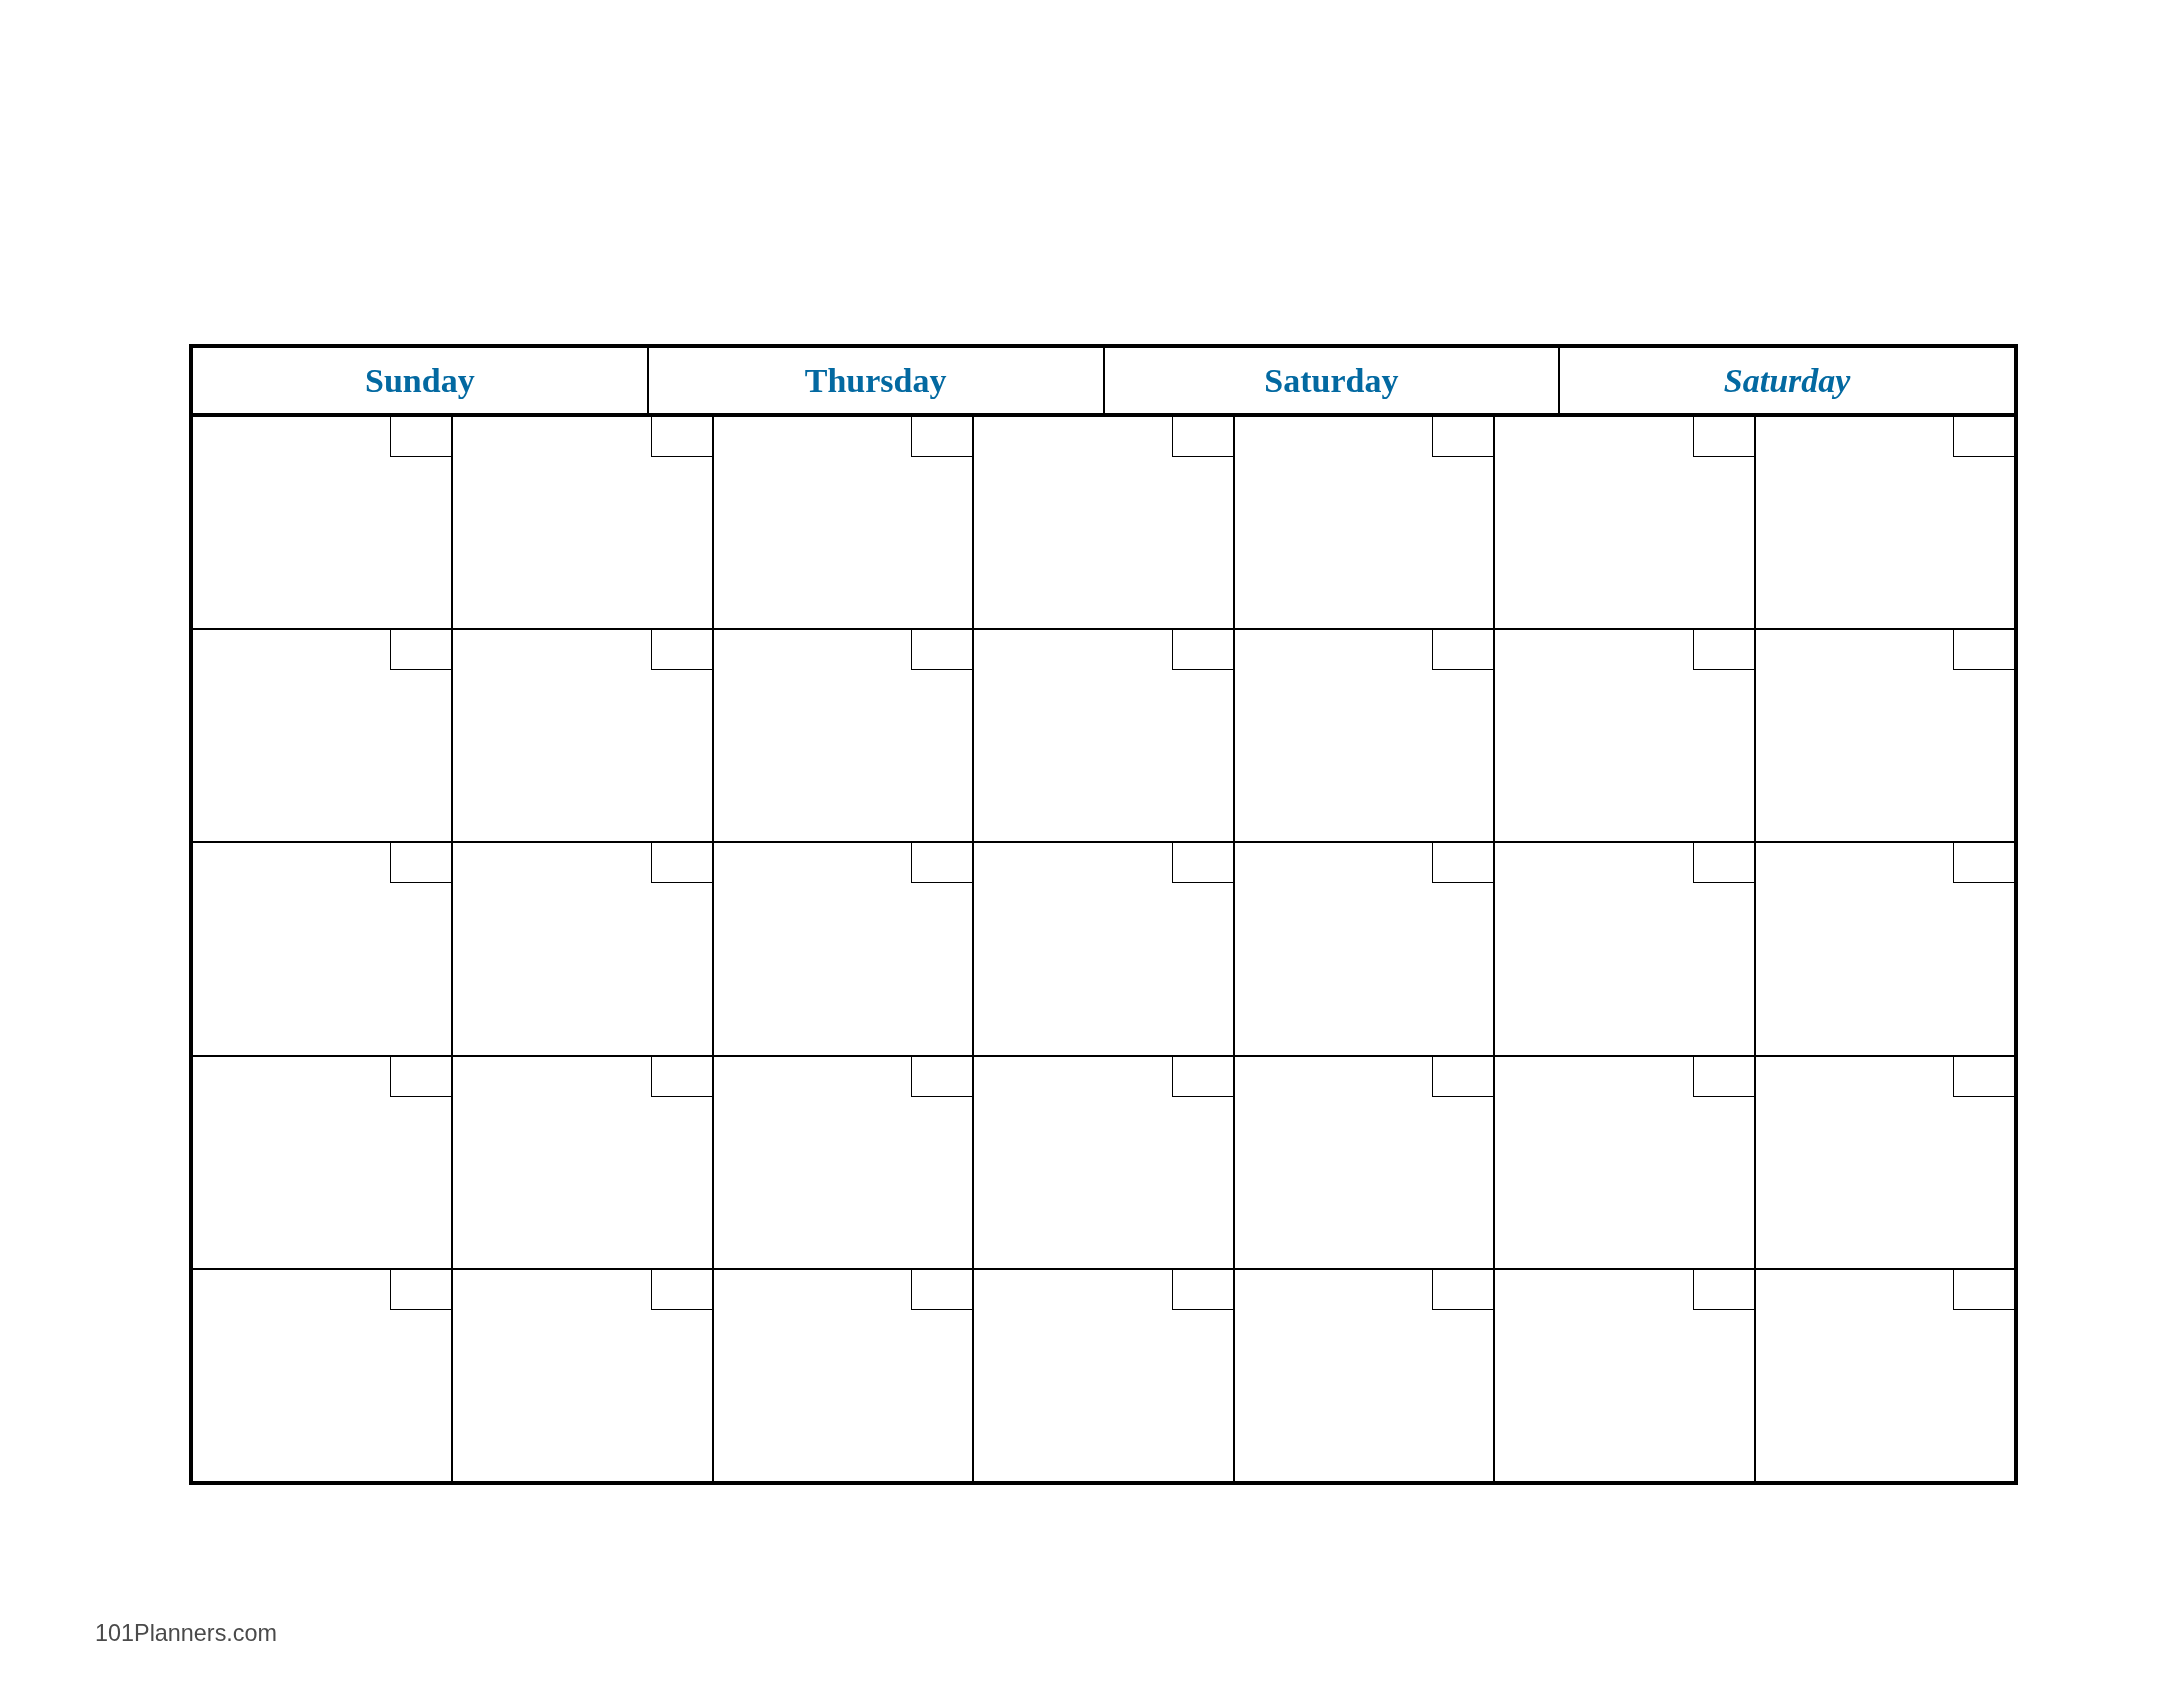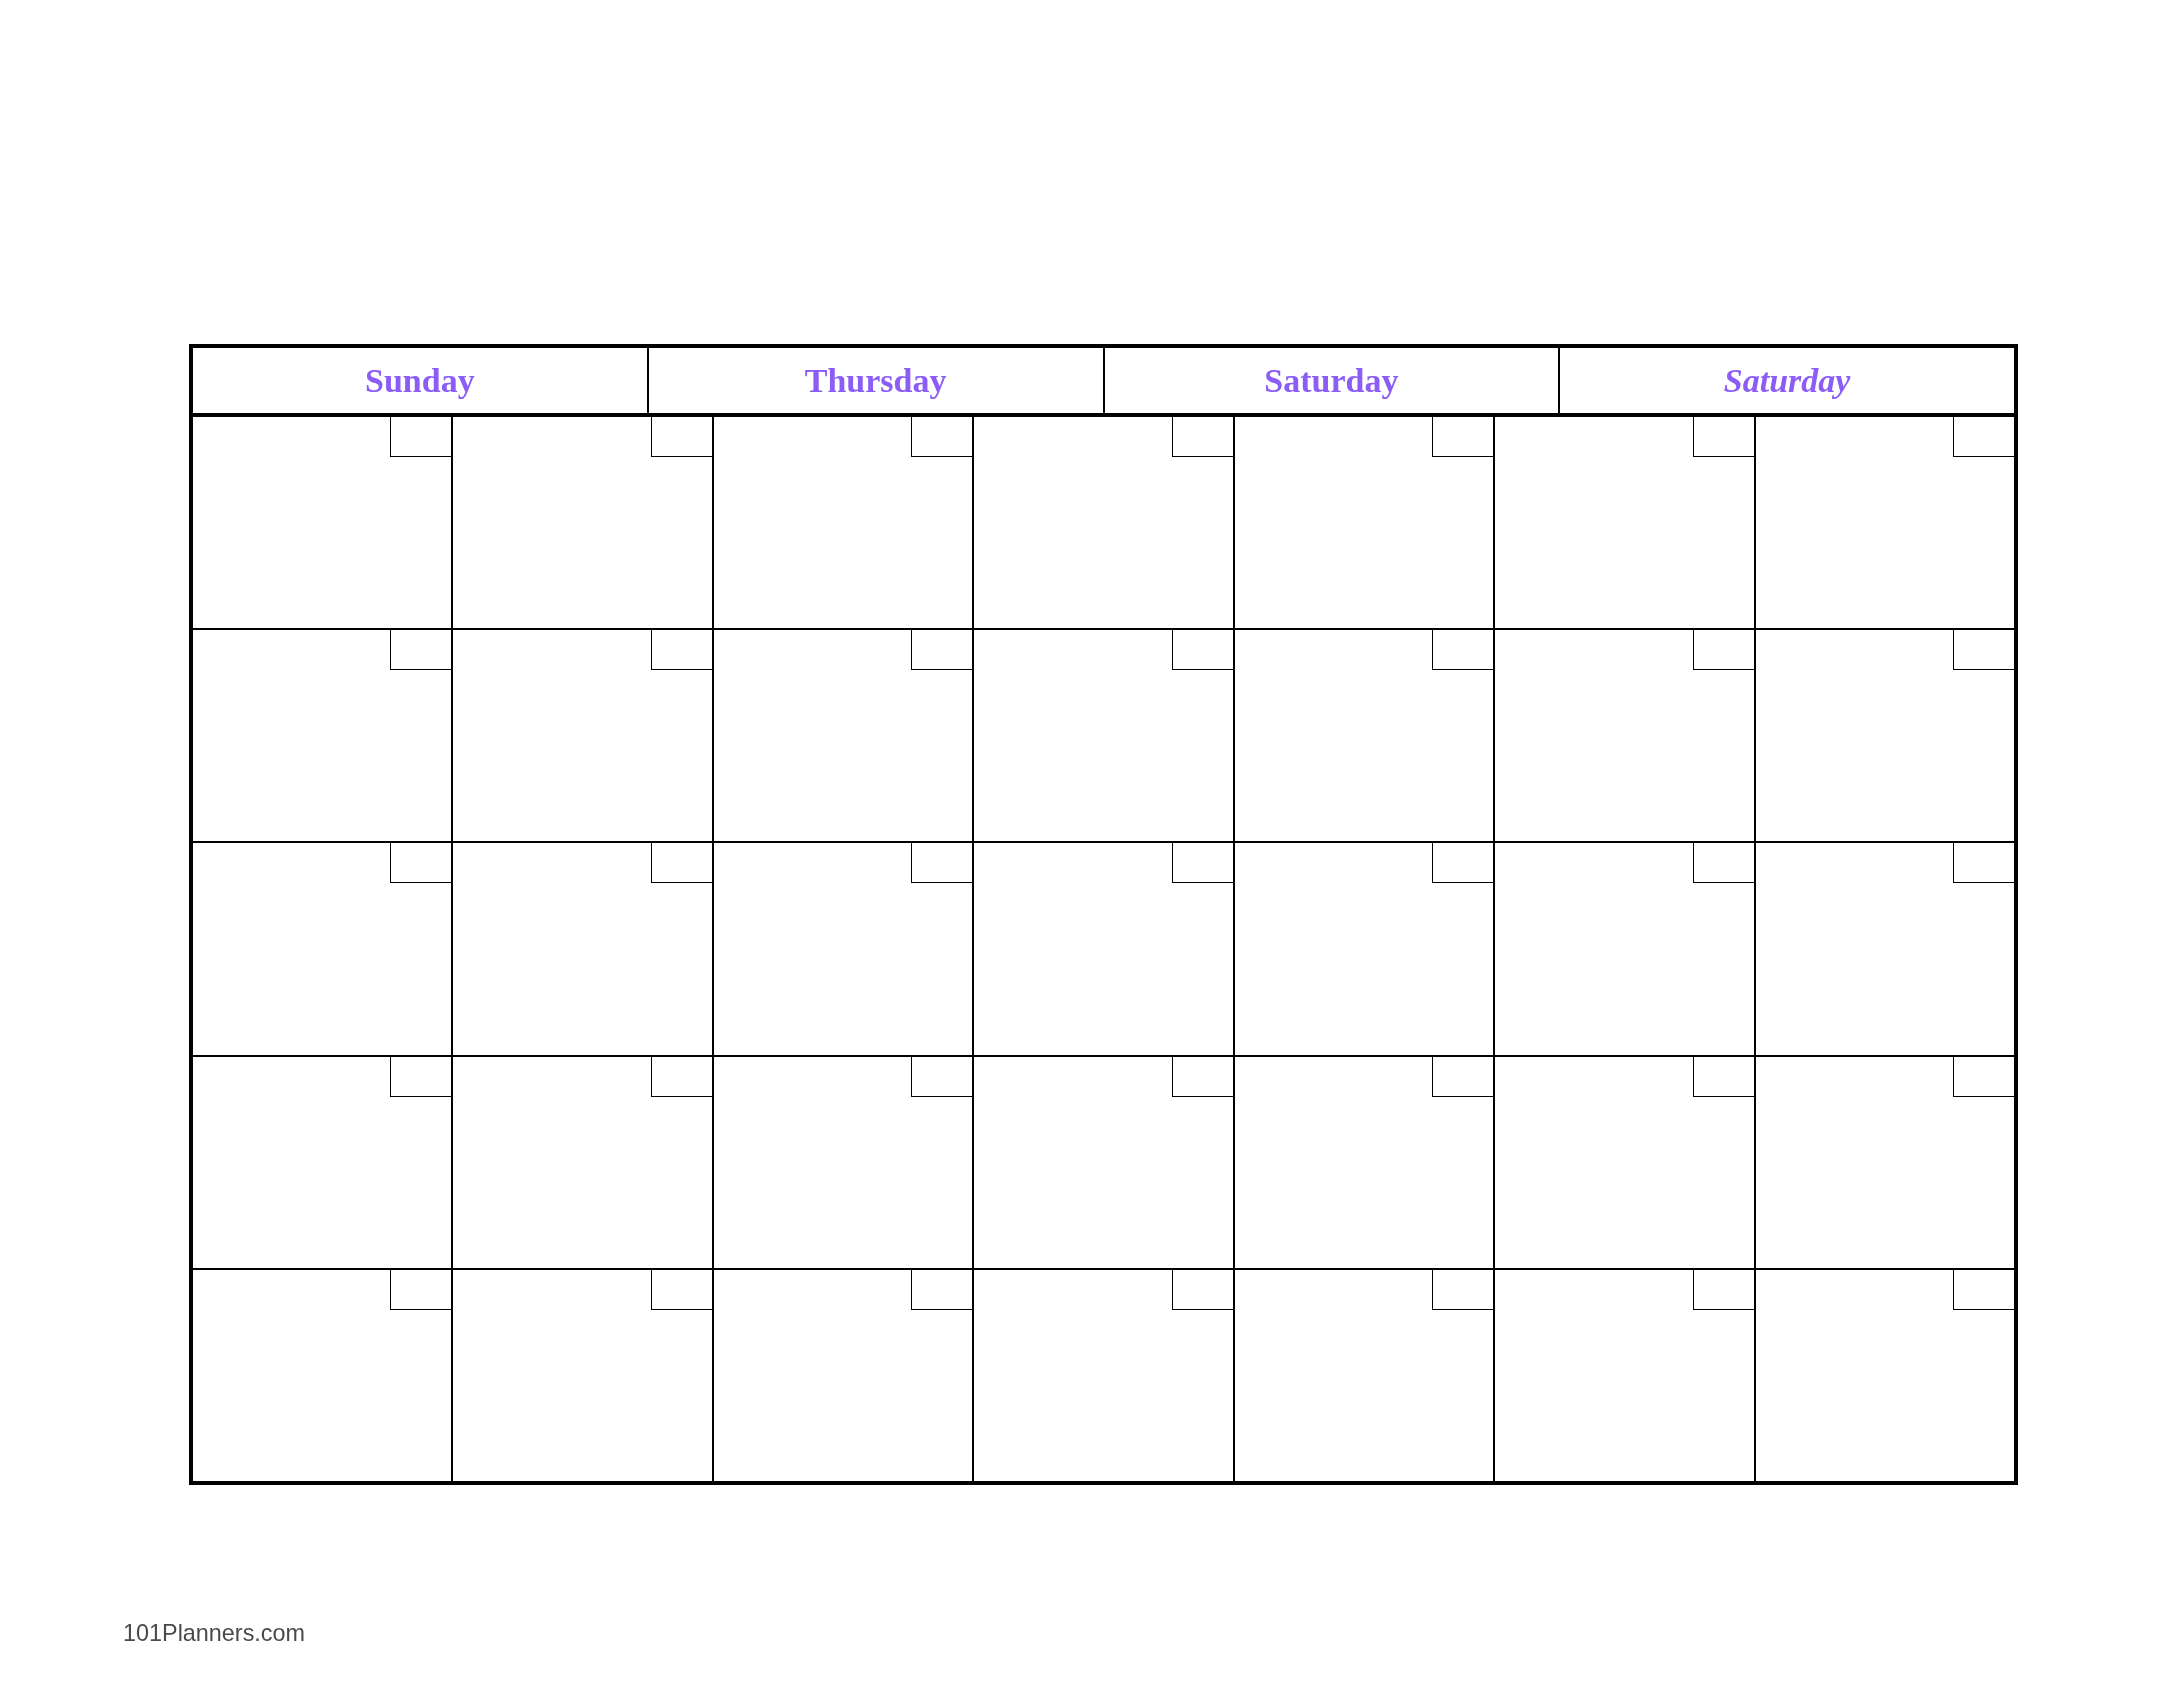--- a/index.html
+++ b/index.html
@@ -66,21 +66,21 @@
   .header-cell {
     flex: 1 1 0;
     display: flex;
     align-items: center;
     justify-content: center;
     border-right: 2.7px solid #000000;
     box-sizing: border-box;
     font-family: "Liberation Serif", serif;
     font-weight: 700;
     font-size: 34px;
-    color: #8b5cf6;
+    color: #0369a1;
     text-align: center;
   }
   .header-cell:last-child {
     border-right: none;
     font-style: italic;
   }
 
   .body-rows {
     flex: 1 1 auto;
     display: flex;
@@ -136,21 +136,20 @@
   }
 
   
   .footer {
     position: absolute;
     left: 95px;
     top: 1620px;
     font-family: "Liberation Sans", sans-serif;
     font-size: 23.4px;
     color: #4a4a4a;
-    margin-left: 28px;
   }
 </style>
 </head>
 <body>
 
 <div class="page">
 
 
   <div class="calendar">
 

